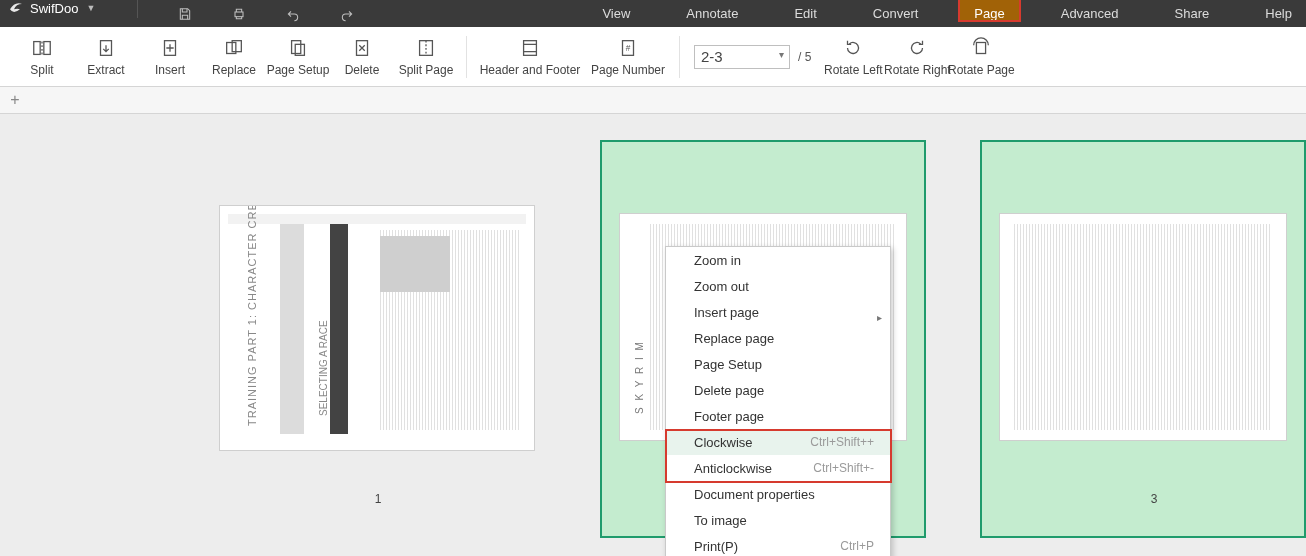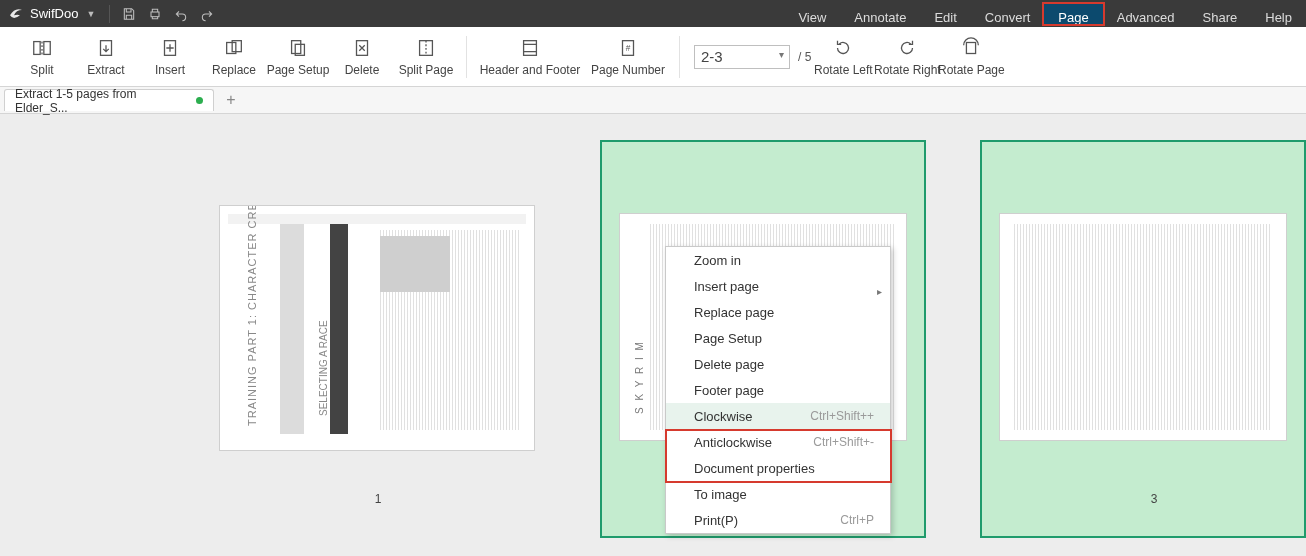--- a/index.html
+++ b/index.html
@@ -1,28 +1,28 @@
 <!DOCTYPE html>
 <html><head>
 <meta charset="utf-8">
 <style>
   * { box-sizing: border-box; margin: 0; padding: 0; font-family: "Segoe UI", Arial, sans-serif; }
   body { width: 1306px; height: 556px; background: #ededed; overflow: hidden; }
 
   
-  .menubar { height: 27px; background: #3a3a3a; color: #dcdcdc; display: flex; align-items: center; font-size: 13px; }
+  .menubar { height: 27px; background: #3a3a3a; color: #dcdcdc; display: flex; align-items: flex-start; font-size: 13px; gap: 28px; }
   .app-brand { display: flex; align-items: center; gap: 6px; padding: 0 8px; color: #fff; }
   .brand-icon { width: 16px; height: 16px; display: inline-block; }
   .caret { font-size: 9px; color: #bbb; margin-left: 2px; }
   .qa-sep { width: 1px; height: 18px; background: #555; margin: 0 6px; }
   .qa-btn { width: 26px; height: 27px; display: flex; align-items: center; justify-content: center; color: #bbb; cursor: pointer; }
   .qa-btn svg { width: 16px; height: 16px; }
   .menu-spacer { flex: 1; }
   .menu-item { padding: 0 14px; height: 20px; line-height: 27px; cursor: pointer; }
-  .menu-item.active { background: #0c4a6e; color: #fff; position: relative; }
+  .menu-item.active { background: #a16207; color: #fff; position: relative; }
   .menu-item.active::after { content:""; position:absolute; inset:-2px; border:2px solid #d63a2e; pointer-events:none; }
 
   
   .ribbon { height: 60px; background: #fff; border-bottom: 1px solid #d5d5d5; display: flex; align-items: center; padding: 0 10px; gap: 0; }
   .rb-group { display: flex; align-items: center; }
   .rb-btn { display: flex; flex-direction: column; align-items: center; justify-content: center; width: 64px; height: 56px; font-size: 12px; color: #444; cursor: pointer; gap: 4px; }
   .rb-btn svg { width: 22px; height: 22px; stroke: #555; fill: none; stroke-width: 1.4; }
   .rb-btn .lbl { white-space: nowrap; }
   .rb-sep { width: 1px; height: 42px; background: #e2e2e2; margin: 0 8px; }
   .page-range { display: flex; align-items: center; gap: 8px; margin-left: 6px; }
@@ -173,21 +173,21 @@
       <span class="lbl">Page Number</span>
     </div>
   </div>
   <div class="rb-sep"></div>
   <div class="page-range">
     <span class="page-input-wrap">
       <input class="page-input" value="2-3" style="">
     </span>
     <span class="page-total">/ 5</span>
   </div>
-  <div class="rb-group" style="margin-left:0">
+  <div class="rb-group" style="margin-left:10px">
     <div class="rb-btn">
       <svg viewBox="0 0 24 24">
           <path d="M6 12a6 6 0 1 0 2-4.5M6 4v4h4"></path>
         </svg>
       <span class="lbl">Rotate Left</span>
     </div>
     <div class="rb-btn">
       <svg viewBox="0 0 24 24">
           <path d="M18 12a6 6 0 1 1-2-4.5M18 4v4h-4"></path>
         </svg>
@@ -197,24 +197,20 @@
       <svg viewBox="0 0 24 24">
           <rect x="7" y="6" width="10" height="12"></rect>
           <path d="M4 9a8 8 0 0 1 16 0"></path>
         </svg>
       <span class="lbl">Rotate Page</span>
     </div>
   </div>
 </div>
 
 <div class="tabstrip">
-  <div class="doc-tab">
-    <span>Extract 1-5 pages from Elder_S...</span>
-    <span class="dot"></span>
-  </div>
   <div class="newtab">+</div>
 </div>
 
 <div class="workspace">
 
   <div class="sel-frame" style="left:600px; top:26px; width:326px; height:398px;"></div>
   <div class="sel-frame" style="left:980px; top:26px; width:326px; height:398px;"></div>
 
   <div class="thumb" style="left:220px; top:92px; width:314px; height:244px;">
     <div class="scan-col" style="left:8px; top:8px; right:8px; height:10px;"></div>
@@ -235,20 +231,23 @@
   <div class="thumb" style="left:1000px; top:100px; width:286px; height:226px;">
     <div class="fake" style="left:14px; top:10px; width:258px; height:206px;"></div>
   </div>
   <div class="caption" style="left:1134px; top:378px;">3</div>
 
   <div class="ctxmenu" style="left:665px; top:132px;">
     <div class="ctx-item">
         <span>Zoom in</span>
       </div>
     <div class="ctx-item">
+        <span>Zoom out</span>
+      </div>
+    <div class="ctx-item">
         <span>Insert page</span>
         <span class="sub"></span>
       </div>
     <div class="ctx-item">
         <span>Replace page</span>
       </div>
     <div class="ctx-item">
         <span>Page Setup</span>
       </div>
     <div class="ctx-item">

